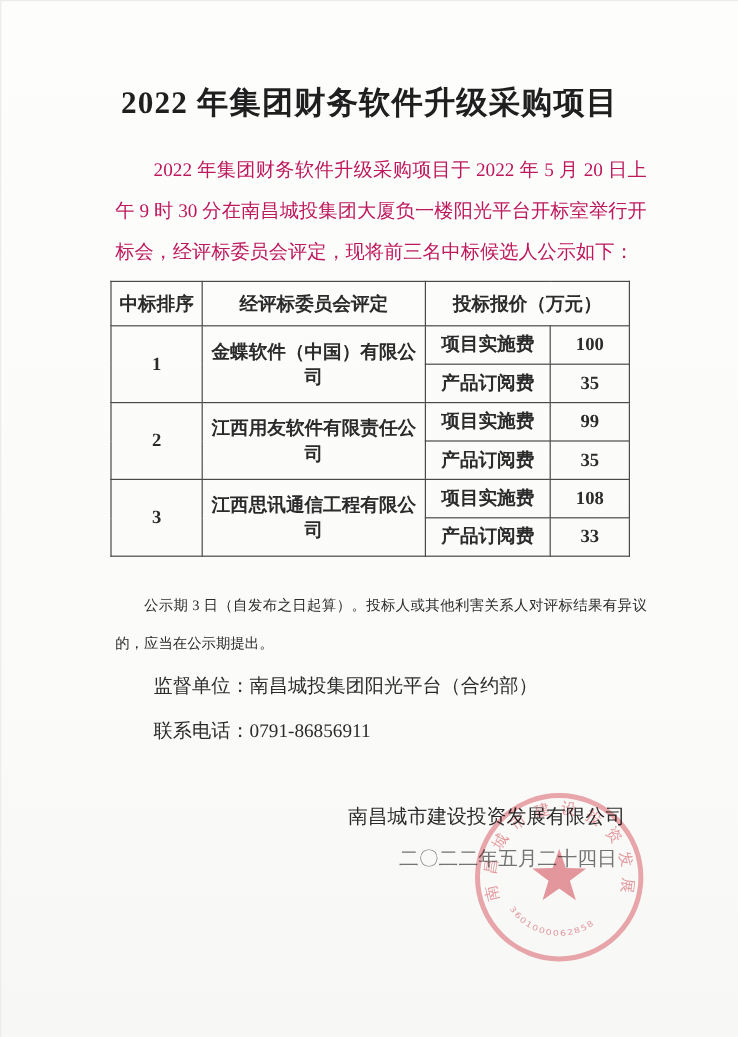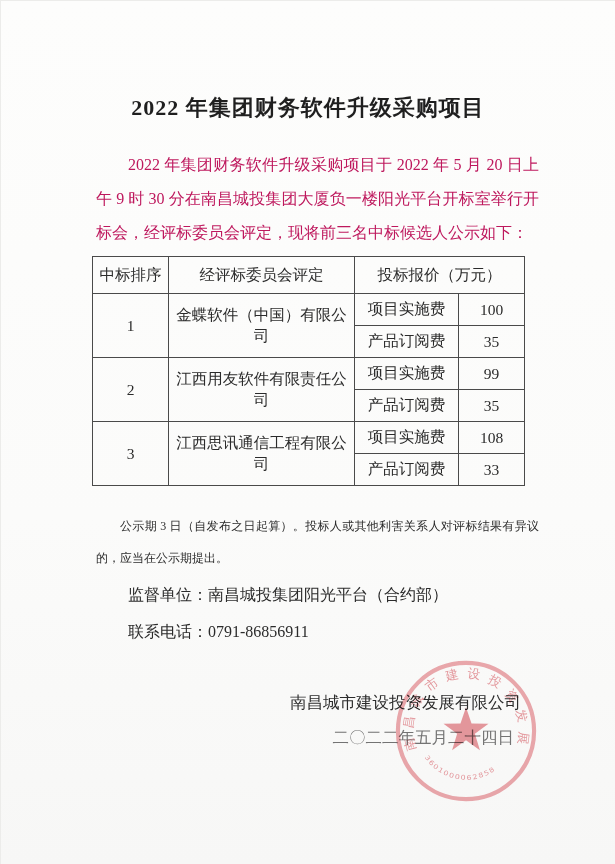--- a/index.html
+++ b/index.html
@@ -8,24 +8,24 @@
     position: relative;
     overflow: hidden;
     background: #fcfcfb;
     background-image: linear-gradient(180deg, #fdfdfc 0%, #fbfbfa 60%, #f7f7f6 100%);
     font-family: "Liberation Serif", "DejaVu Serif", serif;
     color: #262626;
     border-left: 1px solid #ececea;
     border-top: 1px solid #ececea;
   }
   .title {
-    margin-top: 88px;
+    margin-top: 66px;
     text-align: center;
     font-weight: bold;
-    font-size: 22px;
+    font-size: 26px;
     line-height: 37px;
     letter-spacing: 1px;
     color: #1f1f1f;
   }
   .intro {
     margin: 22px 76px 0 95px;
     text-indent: 2em;
     text-align: justify;
     font-size: 16px;
     line-height: 34px;
@@ -36,21 +36,21 @@
     border-collapse: collapse;
     table-layout: fixed;
     width: 432px;
     font-size: 15.5px;
     color: #2b2b2b;
   }
   table.bid-table th, table.bid-table td {
     border: 1px solid #4a4a4a;
     text-align: center;
     vertical-align: middle;
-    font-weight: normal;
+    font-weight: bold;
     padding: 0 2px;
   }
   table.bid-table tr.hdr { height: 37px; }
   table.bid-table tr.sub { height: 32px; }
   .notice {
     margin: 24px 76px 0 95px;
     text-indent: 2em;
     text-align: justify;
     font-size: 12px;
     line-height: 32px;

